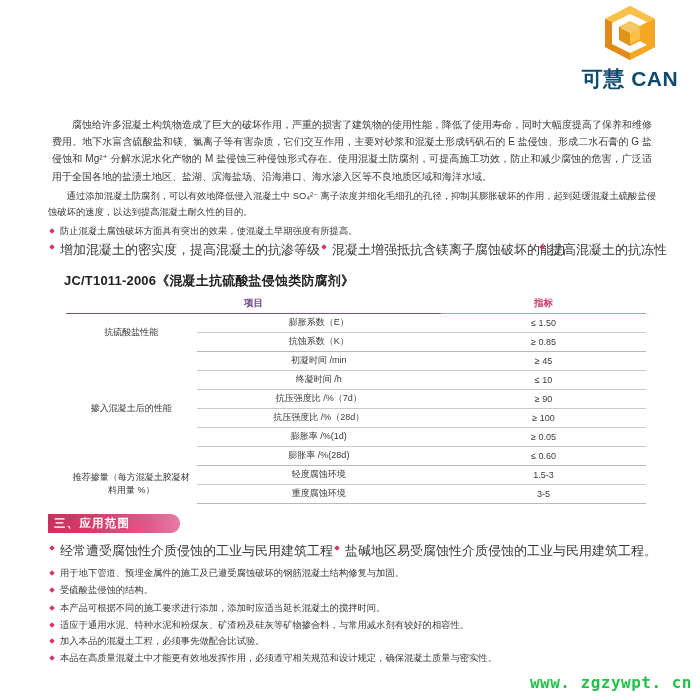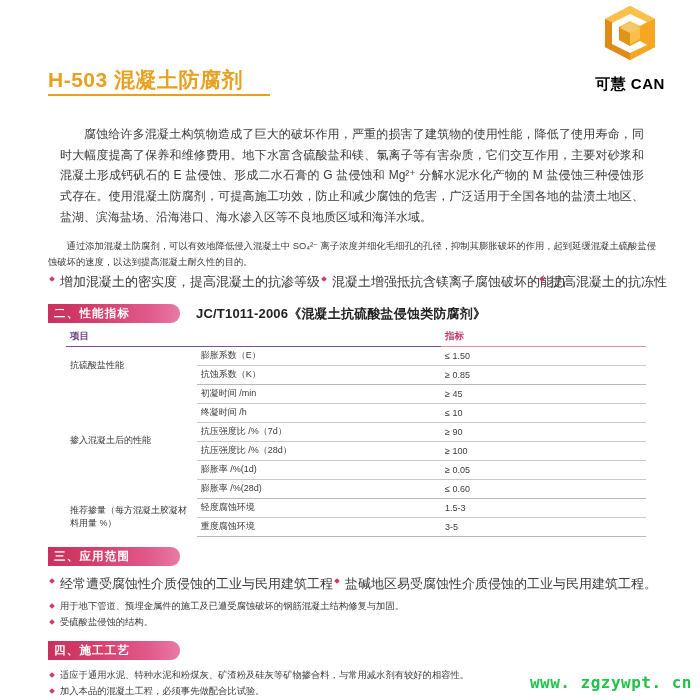--- a/index.html
+++ b/index.html
@@ -32,25 +32,25 @@
     width: 104px;
     text-align: center;
   }
   .logo-mark {
     width: 62px;
     height: 58px;
     margin: 0 auto;
     display: block;
   }
   .logo-word {
-    margin-top: 14px;
-    font-size: 15px;
+    margin-top: 5px;
+    font-size: 21px;
     font-weight: bold;
     letter-spacing: 0.5px;
-    color: #000000;
+    color: #0c4a6e;
     line-height: 1.1;
     white-space: nowrap;
   }
 
   
   .title-wrap {
     position: absolute;
     left: 48px;
     top: 68px;
   }
@@ -71,22 +71,22 @@
 
   
   .content {
     position: absolute;
     left: 48px;
     top: 112px;
     width: 608px;
   }
 
   p.intro {
-    margin: 12px;
-    font-size: 12px;
+    margin: 4px;
+    font-size: 10px;
     line-height: 1.72;
     text-align: justify;
     text-indent: 2em;
     color: #3a3a3a;
   }
   p.para {
     margin: 0;
     font-size: 9.3px;
     line-height: 1.72;
     text-align: justify;
@@ -185,21 +185,21 @@
   table.spec {
     width: 580px;
     margin: 4px 0 0 18px;
     border-collapse: collapse;
     font-size: 9px;
     color: #3a3a3a;
   }
   table.spec th,
   table.spec td {
     padding: 2.5px 4px;
-    text-align: left;
+    text-align: center;
     vertical-align: middle;
     font-weight: normal;
   }
   table.spec th.hdr-item {
     color: #6d4486;
     font-weight: bold;
     font-size: 9.5px;
     border-bottom: 1.6px solid #7a4f93;
     padding-bottom: 3px;
   }
@@ -264,38 +264,36 @@
       <polygon points="6,15 31,27 31,56 6,43" fill="#E08A1A"></polygon>
       <polygon points="56,15 56,43 31,56 31,27" fill="#F5A623"></polygon>
       <path d="M31,10 L48,18 L41,22 L31,17 L20,23 L20,36 L31,42 L41,37 L48,41 L31,49 L13,40 L13,19 Z" fill="#ffffff"></path>
       <polygon points="31,19 41,24 41,35 31,40 21,35 21,24" fill="#FBC04A"></polygon>
       <polygon points="31,19 41,24 31,29 21,24" fill="#F5C96B"></polygon>
       <polygon points="21,24 31,29 31,40 21,35" fill="#E09418"></polygon>
     </svg>
     <div class="logo-word">可慧 CAN</div>
   </div>
 
-  <div class="title-wrap">
-    <div class="doc-title">H-503 混凝土防腐剂</div>
-    <div class="title-rule"></div>
-  </div>
 
   <div class="content">
 
     <p class="intro">腐蚀给许多混凝土构筑物造成了巨大的破坏作用，严重的损害了建筑物的使用性能，降低了使用寿命，同时大幅度提高了保养和维修费用。地下水富含硫酸盐和镁、氯离子等有害杂质，它们交互作用，主要对砂浆和混凝土形成钙矾石的 E 盐侵蚀、形成二水石膏的 G 盐侵蚀和 Mg²⁺ 分解水泥水化产物的 M 盐侵蚀三种侵蚀形式存在。使用混凝土防腐剂，可提高施工功效，防止和减少腐蚀的危害，广泛适用于全国各地的盐渍土地区、盐湖、滨海盐场、沿海港口、海水渗入区等不良地质区域和海洋水域。</p>
 
     <p class="para">通过添加混凝土防腐剂，可以有效地降低侵入混凝土中 SO₄²⁻ 离子浓度并细化毛细孔的孔径，抑制其膨胀破坏的作用，起到延缓混凝土硫酸盐侵蚀破坏的速度，以达到提高混凝土耐久性的目的。</p>
+    <ul class="bullets">
+      <li>防止混凝土腐蚀破坏方面具有突出的效果，使混凝土早期强度有所提高。</li>
+    </ul>
     <div class="bullet-row">
       <div class="bullet-cell c1">增加混凝土的密实度，提高混凝土的抗渗等级</div>
       <div class="bullet-cell c2">混凝土增强抵抗含镁离子腐蚀破坏的能力</div>
       <div class="bullet-cell c3">提高混凝土的抗冻性</div>
     </div>
 
     <div class="section2-row">
-      <div class="section-head">二、性能指标</div>
       <div class="std-name">JC/T1011-2006《混凝土抗硫酸盐侵蚀类防腐剂》</div>
     </div>
 
     <table class="spec">
       <thead>
         <tr>
           <th class="hdr-item" colspan="2">项目</th>
           <th class="hdr-index">指标</th>
         </tr>
       </thead>
@@ -352,22 +350,22 @@
     <div class="section-head">三、应用范围</div>
     <div class="bullet-row bullet-row2">
       <div class="bullet-cell c1">经常遭受腐蚀性介质侵蚀的工业与民用建筑工程</div>
       <div class="bullet-cell c2">盐碱地区易受腐蚀性介质侵蚀的工业与民用建筑工程。</div>
     </div>
     <ul class="bullets">
       <li>用于地下管道、预埋金属件的施工及已遭受腐蚀破坏的钢筋混凝土结构修复与加固。</li>
       <li>受硫酸盐侵蚀的结构。</li>
     </ul>
 
-    <div class="section-head">四、施工工艺</div>
     <ul class="bullets">
+      <li>本产品可根据不同的施工要求进行添加，添加时应适当延长混凝土的搅拌时间。</li>
       <li>适应于通用水泥、特种水泥和粉煤灰、矿渣粉及硅灰等矿物掺合料，与常用减水剂有较好的相容性。</li>
       <li>加入本品的混凝土工程，必须事先做配合比试验。</li>
       <li>本品在高质量混凝土中才能更有效地发挥作用，必须遵守相关规范和设计规定，确保混凝土质量与密实性。</li>
 
     </ul>
 
   </div>
 
   <div class="watermark">www. zgzywpt. cn</div>
 

